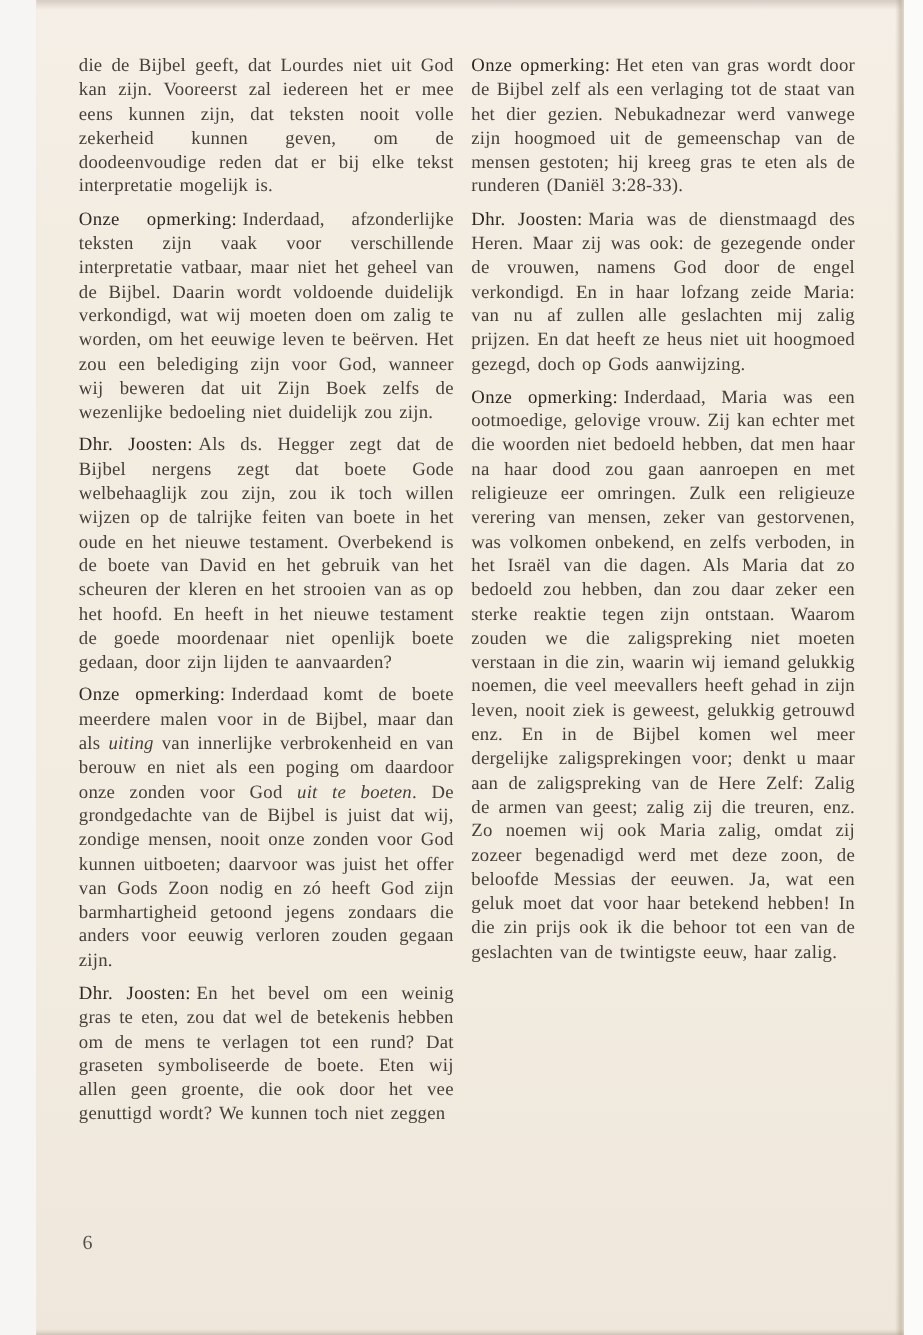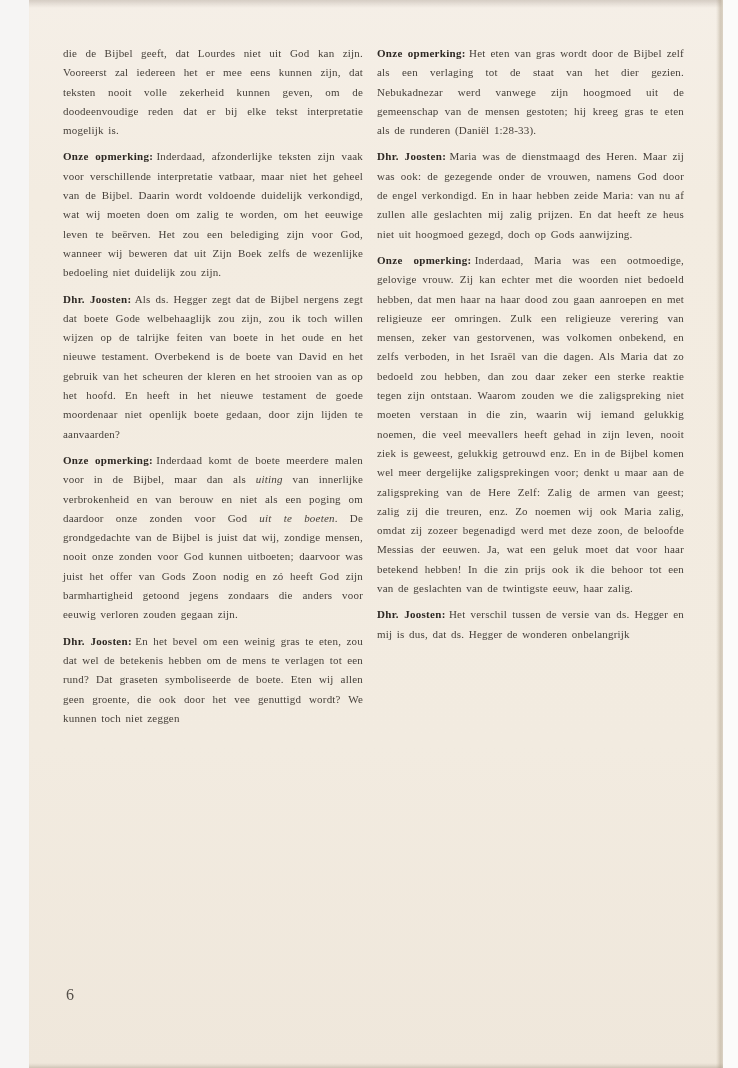--- a/index.html
+++ b/index.html
@@ -29,32 +29,32 @@
   }
   .paper-edge-bottom {
     position: absolute;
     left: 0; bottom: 0; width: 100%; height: 5px;
     background: linear-gradient(180deg, rgba(150,135,115,0) 0%, rgba(150,135,115,0.28) 100%);
   }
   .text-col {
     position: absolute;
     top: 44px;
     color: #46403a;
-    font-size: 11px;
+    font-size: 15px;
     line-height: 19.3px;
     letter-spacing: 0.2px;
     word-spacing: 1.6px;
     text-align: justify;
   }
   .col-left  { left: 63px;  width: 300px; }
   .col-right { left: 377px; width: 307px; }
   .para { margin: 0; }
   .para + .para { margin-top: 7px; }
   .lead {
-    font-weight: 700;
+    font-weight: 400;
     color: #2d2823;
     padding-right: 0.30em;
     letter-spacing: 0.3px;
   }
   em { }
   .page-number {
     position: absolute;
     left: 66px; top: 986px;
     font-size: 16px;
     color: #55504a;
@@ -69,19 +69,18 @@
     <div class="paper-edge-bottom"></div>
   </div>
   <div class="text-col col-left">
       <p class="para"><span>die de Bijbel geeft, dat Lourdes niet uit God kan zijn. Vooreerst zal iedereen het er mee eens kunnen zijn, dat teksten nooit volle zekerheid kunnen geven, om de doodeenvoudige reden dat er bij elke tekst interpretatie mogelijk is.</span></p>
       <p class="para"><strong class="lead">Onze opmerking:</strong><span>Inderdaad, afzonderlijke teksten zijn vaak voor verschillende interpretatie vatbaar, maar niet het geheel van de Bijbel. Daarin wordt voldoende duidelijk verkondigd, wat wij moeten doen om zalig te worden, om het eeuwige leven te beërven. Het zou een belediging zijn voor God, wanneer wij beweren dat uit Zijn Boek zelfs de wezenlijke bedoeling niet duidelijk zou zijn.</span></p>
       <p class="para"><strong class="lead">Dhr. Joosten:</strong><span>Als ds. Hegger zegt dat de Bijbel nergens zegt dat boete Gode welbehaaglijk zou zijn, zou ik toch willen wijzen op de talrijke feiten van boete in het oude en het nieuwe testament. Overbekend is de boete van David en het gebruik van het scheuren der kleren en het strooien van as op het hoofd. En heeft in het nieuwe testament de goede moordenaar niet openlijk boete gedaan, door zijn lijden te aanvaarden?</span></p>
       <p class="para"><strong class="lead">Onze opmerking:</strong><span>Inderdaad komt de boete meerdere malen voor in de Bijbel, maar dan als </span><em>uiting</em><span> van innerlijke verbrokenheid en van berouw en niet als een poging om daardoor onze zonden voor God </span><em>uit te boeten</em><span>. De grondgedachte van de Bijbel is juist dat wij, zondige mensen, nooit onze zonden voor God kunnen uitboeten; daarvoor was juist het offer van Gods Zoon nodig en zó heeft God zijn barmhartigheid getoond jegens zondaars die anders voor eeuwig verloren zouden gegaan zijn.</span></p>
       <p class="para"><strong class="lead">Dhr. Joosten:</strong><span>En het bevel om een weinig gras te eten, zou dat wel de betekenis hebben om de mens te verlagen tot een rund? Dat graseten symboliseerde de boete. Eten wij allen geen groente, die ook door het vee genuttigd wordt? We kunnen toch niet zeggen</span></p>
     </div>
   <div class="text-col col-right">
-      <p class="para"><strong class="lead">Onze opmerking:</strong><span>Het eten van gras wordt door de Bijbel zelf als een verlaging tot de staat van het dier gezien. Nebukadnezar werd vanwege zijn hoogmoed uit de gemeenschap van de mensen gestoten; hij kreeg gras te eten als de runderen (Daniël 1:28-33).</span></p>
-      <p class="para"><strong class="lead">Dhr. Joosten:</strong><span>Maria was de dienstmaagd des Heren. Maar zij was ook: de gezegende onder de vrouwen, namens God door de engel verkondigd. En in haar hebben zeide Maria: van nu af zullen alle geslachten mij zalig prijzen. En dat heeft ze heus niet uit hoogmoed gezegd, doch op Gods aanwijzing.</span></p>
+      <p class="para"><strong class="lead">Onze opmerking:</strong><span>Het eten van gras wordt door de Bijbel zelf als een verlaging tot de staat van het dier gezien. Nebukadnezar werd vanwege zijn hoogmoed uit de gemeenschap van de mensen gestoten; hij kreeg gras te eten als de runderen (Daniël 3:28-33).</span></p>
+      <p class="para"><strong class="lead">Dhr. Joosten:</strong><span>Maria was de dienstmaagd des Heren. Maar zij was ook: de gezegende onder de vrouwen, namens God door de engel verkondigd. En in haar lofzang zeide Maria: van nu af zullen alle geslachten mij zalig prijzen. En dat heeft ze heus niet uit hoogmoed gezegd, doch op Gods aanwijzing.</span></p>
       <p class="para"><strong class="lead">Onze opmerking:</strong><span>Inderdaad, Maria was een ootmoedige, gelovige vrouw. Zij kan echter met die woorden niet bedoeld hebben, dat men haar na haar dood zou gaan aanroepen en met religieuze eer omringen. Zulk een religieuze verering van mensen, zeker van gestorvenen, was volkomen onbekend, en zelfs verboden, in het Israël van die dagen. Als Maria dat zo bedoeld zou hebben, dan zou daar zeker een sterke reaktie tegen zijn ontstaan. Waarom zouden we die zaligspreking niet moeten verstaan in die zin, waarin wij iemand gelukkig noemen, die veel meevallers heeft gehad in zijn leven, nooit ziek is geweest, gelukkig getrouwd enz. En in de Bijbel komen wel meer dergelijke zaligsprekingen voor; denkt u maar aan de zaligspreking van de Here Zelf: Zalig de armen van geest; zalig zij die treuren, enz. Zo noemen wij ook Maria zalig, omdat zij zozeer begenadigd werd met deze zoon, de beloofde Messias der eeuwen. Ja, wat een geluk moet dat voor haar betekend hebben! In die zin prijs ook ik die behoor tot een van de geslachten van de twintigste eeuw, haar zalig.</span></p>
-      <p class="para"><strong class="lead">Dhr. Joosten:</strong><span>Het verschil tussen de versie van ds. Hegger en mij is dus, dat ds. Hegger de wonderen onbelangrijk</span></p>
     </div>
   <div class="page-number">6</div>
 </div>
 
 </body></html>

